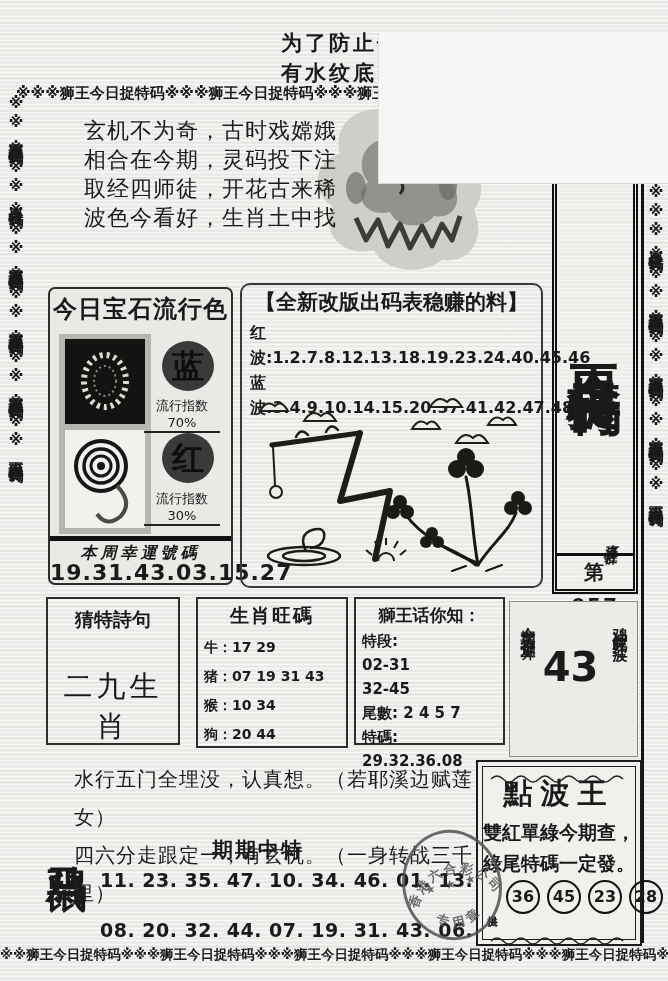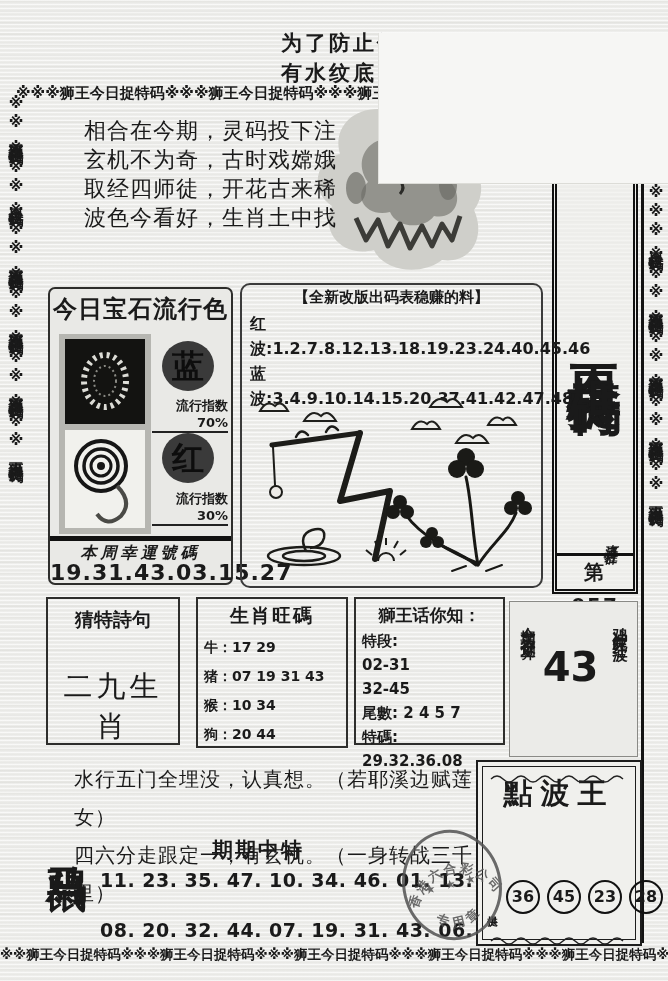--- a/index.html
+++ b/index.html
@@ -58,34 +58,34 @@
   .gem-title{text-align:center;font-size:24px;font-weight:900;letter-spacing:1px;
              padding-top:4px;font-family:"DejaVu Serif",serif;}
   .gem-panel{position:absolute;left:9px;top:45px;width:92px;height:200px;background:#b6b6b1;}
   .gem-img1{position:absolute;left:6px;top:5px;width:80px;height:85px;background:#131311;}
   .gem-img2{position:absolute;left:6px;top:96px;width:80px;height:98px;background:#f1f1ed;}
   .color-circle{position:absolute;width:52px;height:50px;border-radius:50%;
                 background:#3a3a3a;color:#0d0d0d;text-align:center;line-height:50px;
                 font-size:32px;font-weight:900;font-family:"DejaVu Serif",serif;}
   .blue-circle{left:112px;top:52px;}
   .red-circle{left:112px;top:144px;}
-  .pop-index{position:absolute;left:102px;width:76px;font-size:13px;font-weight:bold;
-             border-bottom:2px solid #222;padding-bottom:1px;text-align:right;}
+  .pop-index{position:absolute;left:94px;width:76px;font-size:13px;font-weight:normal;
+             border-bottom:2px solid #222;padding-bottom:1px;text-align:center;}
   .idx1{top:108px;} .idx2{top:201px;}
   .gem-bar{position:absolute;left:0;right:0;top:247px;height:5px;background:#111;}
   .lucky-title{position:absolute;top:254px;left:0;right:0;text-align:center;
                font-size:16px;font-weight:900;font-style:italic;letter-spacing:4px;
                font-family:"DejaVu Serif",serif;}
   .lucky-nums{position:absolute;top:271px;left:0;right:0;text-align:center;
               font-size:22px;font-weight:bold;letter-spacing:1px;}
 
   
   .code-box{left:240px;top:283px;width:303px;height:305px;border:2px solid #3b3b3b;
             border-radius:10px;box-sizing:border-box;z-index:2;}
-  .code-title{text-align:center;font-size:15px;font-weight:900;padding-top:3px;
+  .code-title{text-align:center;font-size:21px;font-weight:900;padding-top:3px;
               font-family:"DejaVu Serif",serif;}
   .code-lines{padding:4px 0 0 8px;font-size:16px;font-weight:bold;line-height:25px;}
   .sketch{position:absolute;left:0;top:108px;width:299px;height:192px;}
 
   
   .rowbox{border:2px solid #2e2e2c;box-sizing:border-box;z-index:2;}
   .guess-box{left:46px;top:597px;width:134px;height:148px;}
   .guess-title{text-align:center;font-size:19px;font-weight:900;padding-top:8px;}
   .guess-content{text-align:center;font-size:29px;letter-spacing:4px;margin-top:34px;
                  font-family:"DejaVu Serif",serif;}
@@ -142,22 +142,22 @@
     <div>有水纹底图</div>
   </div>
 
   <div class="abs band-top nowrap">※※※狮王今日捉特码※※※狮王今日捉特码※※※狮王今日捉特码※※※狮王今日捉特码</div>
 
   <div class="abs border-left vtext">※※狮王今日捉特码※※※今日捉特码※※※狮王今日捉特码※※※狮王今日捉特码※※※狮王今日捉特码※※※狮王今日捉特码</div>
   <div class="abs vline-right"></div>
   <div class="abs border-right vtext">※※※今日捉特码※※※狮王今日捉特码※※※狮王今日捉特码※※※狮王今日捉特码※※※狮王今日捉特码</div>
 
   <div class="abs poem serif">
+    <div>玄机不为奇，古时戏嫦娥</div>
     <div>相合在今期，灵码投下注</div>
-    <div>玄机不为奇，古时戏嫦娥</div>
     <div>取经四师徒，开花古来稀</div>
     <div>波色今看好，生肖土中找</div>
   </div>
 
   <div class="abs lion-art">
     <svg width="190" height="195" viewBox="0 0 190 195">
       <path d="M92 14 C58 8 36 32 44 58 C18 64 14 96 36 110 C24 136 46 162 78 154 C88 176 126 180 146 164 C176 168 190 140 178 114 C194 92 182 60 154 58 C160 28 126 6 92 14 Z" fill="#cfcfca"></path>
       <path d="M84 44 C66 50 60 70 72 86 C56 100 70 122 94 116 C100 132 128 134 138 120 C158 124 168 104 156 88 C164 72 150 52 130 56 C122 38 98 34 84 44 Z" fill="#93938d"></path>
       <ellipse cx="60" cy="92" rx="10" ry="16" fill="#6c6c66" opacity=".7"></ellipse>
       <ellipse cx="152" cy="90" rx="9" ry="14" fill="#6c6c66" opacity=".7"></ellipse>
@@ -309,20 +309,24 @@
   <div class="abs hit-row hit-row1 nowrap">11. 23. 35. 47. 10. 34. 46. 01. 13. 25. 37. 49</div>
   <div class="abs hit-row hit-row2 nowrap">08. 20. 32. 44. 07. 19. 31. 43. 06. 18. 30. 42</div>
 
   <div class="abs wave-box">
     <div class="wave-decor top">
       <svg width="140" height="8" viewBox="0 0 140 8">
           <path d="M2 4 q6 -6 12 0 t12 0 t12 0 t12 0 t12 0 t12 0 t12 0 t12 0 t12 0 t12 0 t12 0" fill="none" stroke="#222" stroke-width="1.4"></path>
         </svg>
     </div>
     <div class="wave-title">點波王</div>
+    <div class="wave-lines">
+      <div>雙紅單綠今期查，</div>
+      <div>綠尾特碼一定發。</div>
+    </div>
     <div class="provide vtext">提供</div>
     <div class="wave-circles">
       <div class="wave-circle">36</div>
       <div class="wave-circle">45</div>
       <div class="wave-circle">23</div>
       <div class="wave-circle">28</div>
     </div>
     <div class="wave-decor bottom">
       <svg width="140" height="8" viewBox="0 0 140 8">
           <path d="M2 4 q6 -6 12 0 t12 0 t12 0 t12 0 t12 0 t12 0 t12 0 t12 0 t12 0 t12 0 t12 0" fill="none" stroke="#222" stroke-width="1.4"></path>

